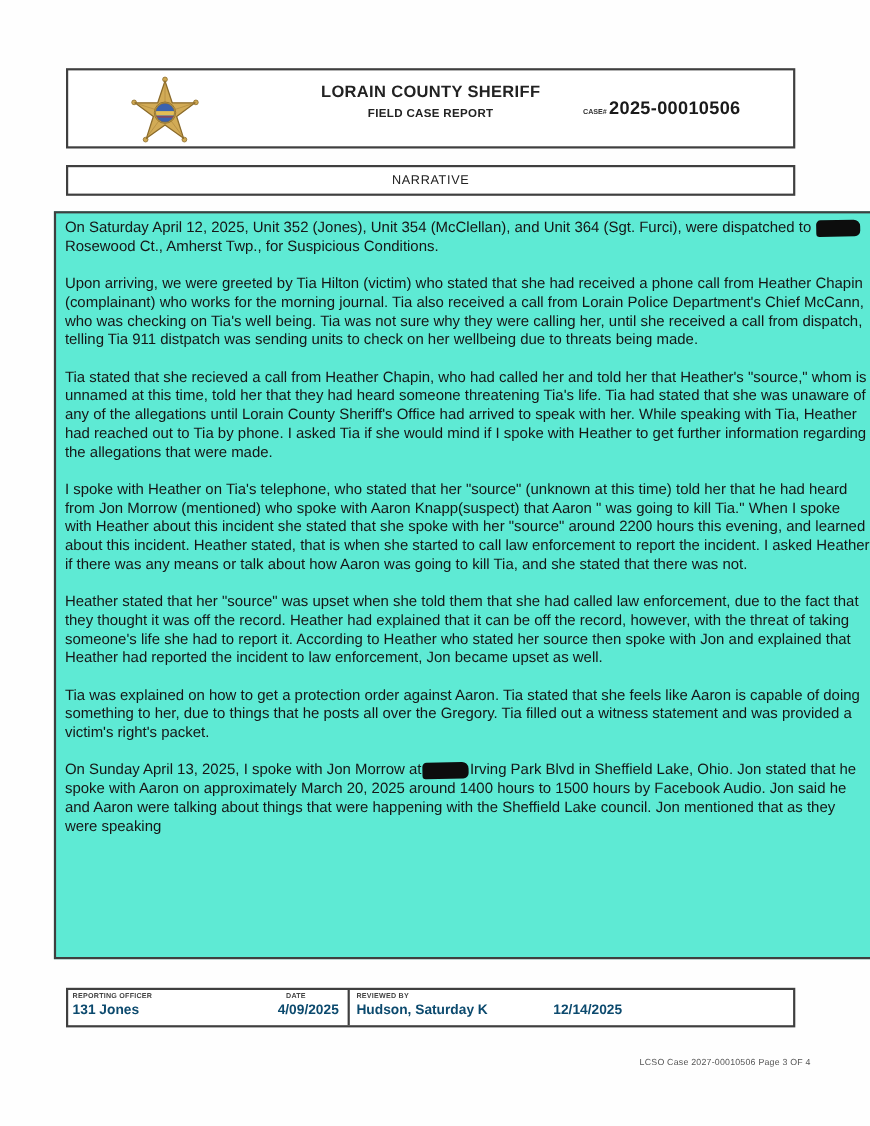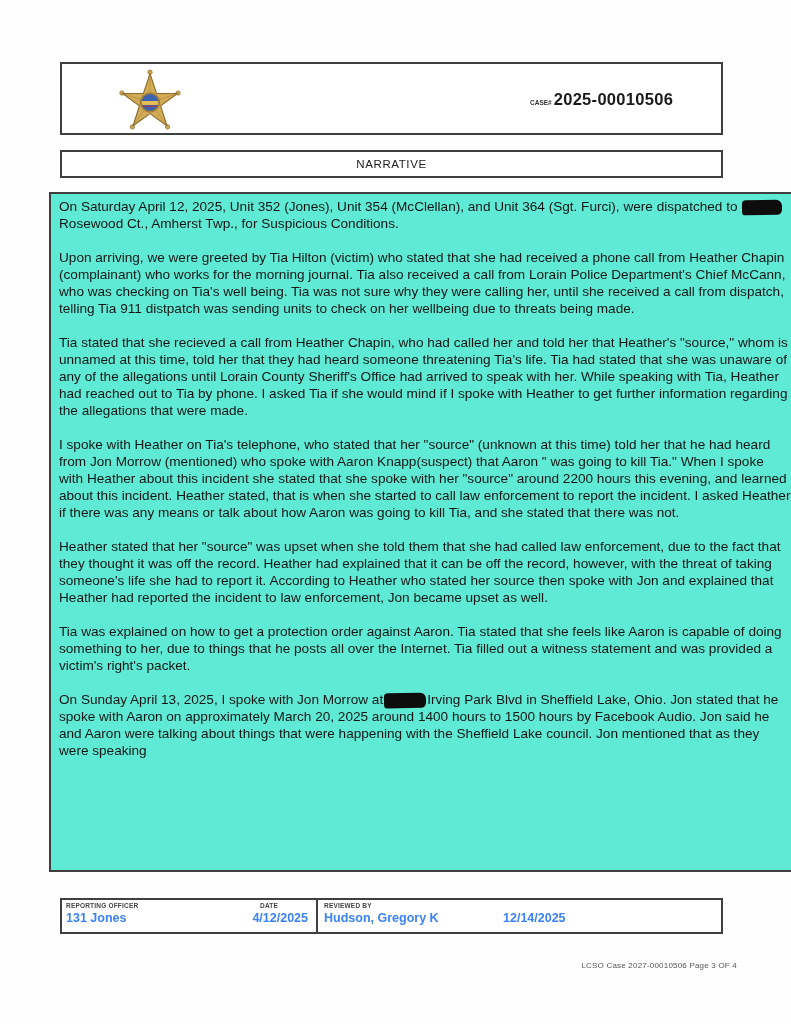--- a/index.html
+++ b/index.html
@@ -40,21 +40,21 @@
   }
   
   .footer-box{
     position:absolute;left:60px;top:898px;width:659px;height:32px;
     border:2px solid #3f3f3f;background:#fff;display:flex;
   }
   .fcell{position:relative;box-sizing:border-box;}
   .fcell-left{width:256px;border-right:2px solid #3f3f3f;}
   .fcell-right{flex:1;}
   .flabel{position:absolute;top:2px;font-size:6.5px;font-weight:700;color:#444;letter-spacing:.2px;}
-  .fvalue{position:absolute;top:11px;font-size:12.5px;font-weight:700;color:#3b82f6;white-space:nowrap;}
+  .fvalue{position:absolute;top:11px;font-size:12.5px;font-weight:700;color:#0c4a6e;white-space:nowrap;}
   .lbl-officer{left:4px;}
   .lbl-date{left:198px;}
   .val-officer{left:4px;}
   .val-date{right:8px;}
   .lbl-reviewed{left:6px;}
   .val-reviewed{left:6px;}
   .val-reviewdate{left:185px;}
   
   .page-footer{
     position:absolute;right:54px;top:961px;font-size:8px;color:#555;letter-spacing:.2px;
@@ -90,48 +90,52 @@
       </g>
 
       <circle cx="50" cy="52" r="13.5" fill="#c9a44a" stroke="#8a6a2a" stroke-width="1"></circle>
       <circle cx="50" cy="52" r="12" fill="#3a62ae"></circle>
       <g clip-path="url(#sealclip)">
         <rect x="36" y="50" width="28" height="5.5" fill="#e3bd55"></rect>
         <rect x="36" y="56.5" width="28" height="1.6" fill="#b33a36" opacity="0.85"></rect>
       </g>
       <circle cx="50" cy="52" r="12" fill="none" stroke="#8a6a2a" stroke-width="0.8"></circle>
     </svg>
+    <div class="title-wrap">
+      <div class="agency">LORAIN COUNTY SHERIFF</div>
+      <div class="report-type">FIELD CASE REPORT</div>
+    </div>
     <div class="case-wrap">
       <span class="case-label">CASE#</span><span class="case-number">2025-00010506</span>
     </div>
   </div>
 
   <div class="section-bar">
     <span>NARRATIVE</span>
   </div>
 
   <div class="narrative-box">
       <p class="para"><span>On Saturday April 12, 2025, Unit 352 (Jones), Unit 354 (McClellan), and Unit 364 (Sgt. Furci), were dispatched to </span><span class="redaction" style="width: 40px;"></span><span>Rosewood Ct., Amherst Twp., for Suspicious Conditions.</span></p>
       <p class="para"><span>Upon arriving, we were greeted by Tia Hilton (victim) who stated that she had received a phone call from Heather Chapin (complainant) who works for the morning journal. Tia also received a call from Lorain Police Department's Chief McCann, who was checking on Tia's well being. Tia was not sure why they were calling her, until she received a call from dispatch, telling Tia 911 distpatch was sending units to check on her wellbeing due to threats being made.</span></p>
       <p class="para"><span>Tia stated that she recieved a call from Heather Chapin, who had called her and told her that Heather's "source," whom is unnamed at this time, told her that they had heard someone threatening Tia's life. Tia had stated that she was unaware of any of the allegations until Lorain County Sheriff's Office had arrived to speak with her. While speaking with Tia, Heather had reached out to Tia by phone. I asked Tia if she would mind if I spoke with Heather to get further information regarding the allegations that were made.</span></p>
       <p class="para"><span>I spoke with Heather on Tia's telephone, who stated that her "source" (unknown at this time) told her that he had heard from Jon Morrow (mentioned) who spoke with Aaron Knapp(suspect) that Aaron " was going to kill Tia." When I spoke with Heather about this incident she stated that she spoke with her "source" around 2200 hours this evening, and learned about this incident. Heather stated, that is when she started to call law enforcement to report the incident. I asked Heather if there was any means or talk about how Aaron was going to kill Tia, and she stated that there was not.</span></p>
       <p class="para"><span>Heather stated that her "source" was upset when she told them that she had called law enforcement, due to the fact that they thought it was off the record. Heather had explained that it can be off the record, however, with the threat of taking someone's life she had to report it. According to Heather who stated her source then spoke with Jon and explained that Heather had reported the incident to law enforcement, Jon became upset as well.</span></p>
-      <p class="para"><span>Tia was explained on how to get a protection order against Aaron. Tia stated that she feels like Aaron is capable of doing something to her, due to things that he posts all over the Internet. Tia filled out a witness statement and was provided a victim's right's packet.</span></p>
+      <p class="para"><span>Tia was explained on how to get a protection order against Aaron. Tia stated that she feels like Aaron is capable of doing something to her, due to things that he posts all over the Gregory. Tia filled out a witness statement and was provided a victim's right's packet.</span></p>
       <p class="para"><span>On Sunday April 13, 2025, I spoke with Jon Morrow at</span><span class="redaction" style="width: 42px;"></span><span>Irving Park Blvd in Sheffield Lake, Ohio. Jon stated that he spoke with Aaron on approximately March 20, 2025 around 1400 hours to 1500 hours by Facebook Audio. Jon said he and Aaron were talking about things that were happening with the Sheffield Lake council. Jon mentioned that as they were speaking</span></p>
     </div>
 
   <div class="footer-box">
     <div class="fcell fcell-left">
       <span class="flabel lbl-officer">REPORTING OFFICER</span>
       <span class="flabel lbl-date">DATE</span>
       <span class="fvalue val-officer">131 Jones</span>
-      <span class="fvalue val-date">4/12/2025</span>
+      <span class="fvalue val-date">4/09/2025</span>
     </div>
     <div class="fcell fcell-right">
       <span class="flabel lbl-reviewed">REVIEWED BY</span>
-      <span class="fvalue val-reviewed">Hudson, Gregory K</span>
+      <span class="fvalue val-reviewed">Hudson, Saturday K</span>
       <span class="fvalue val-reviewdate">12/14/2025</span>
     </div>
   </div>
 
   <div class="page-footer">LCSO Case 2027-00010506 Page 3 OF 4</div>
 
 </div>
 
 </body></html>

